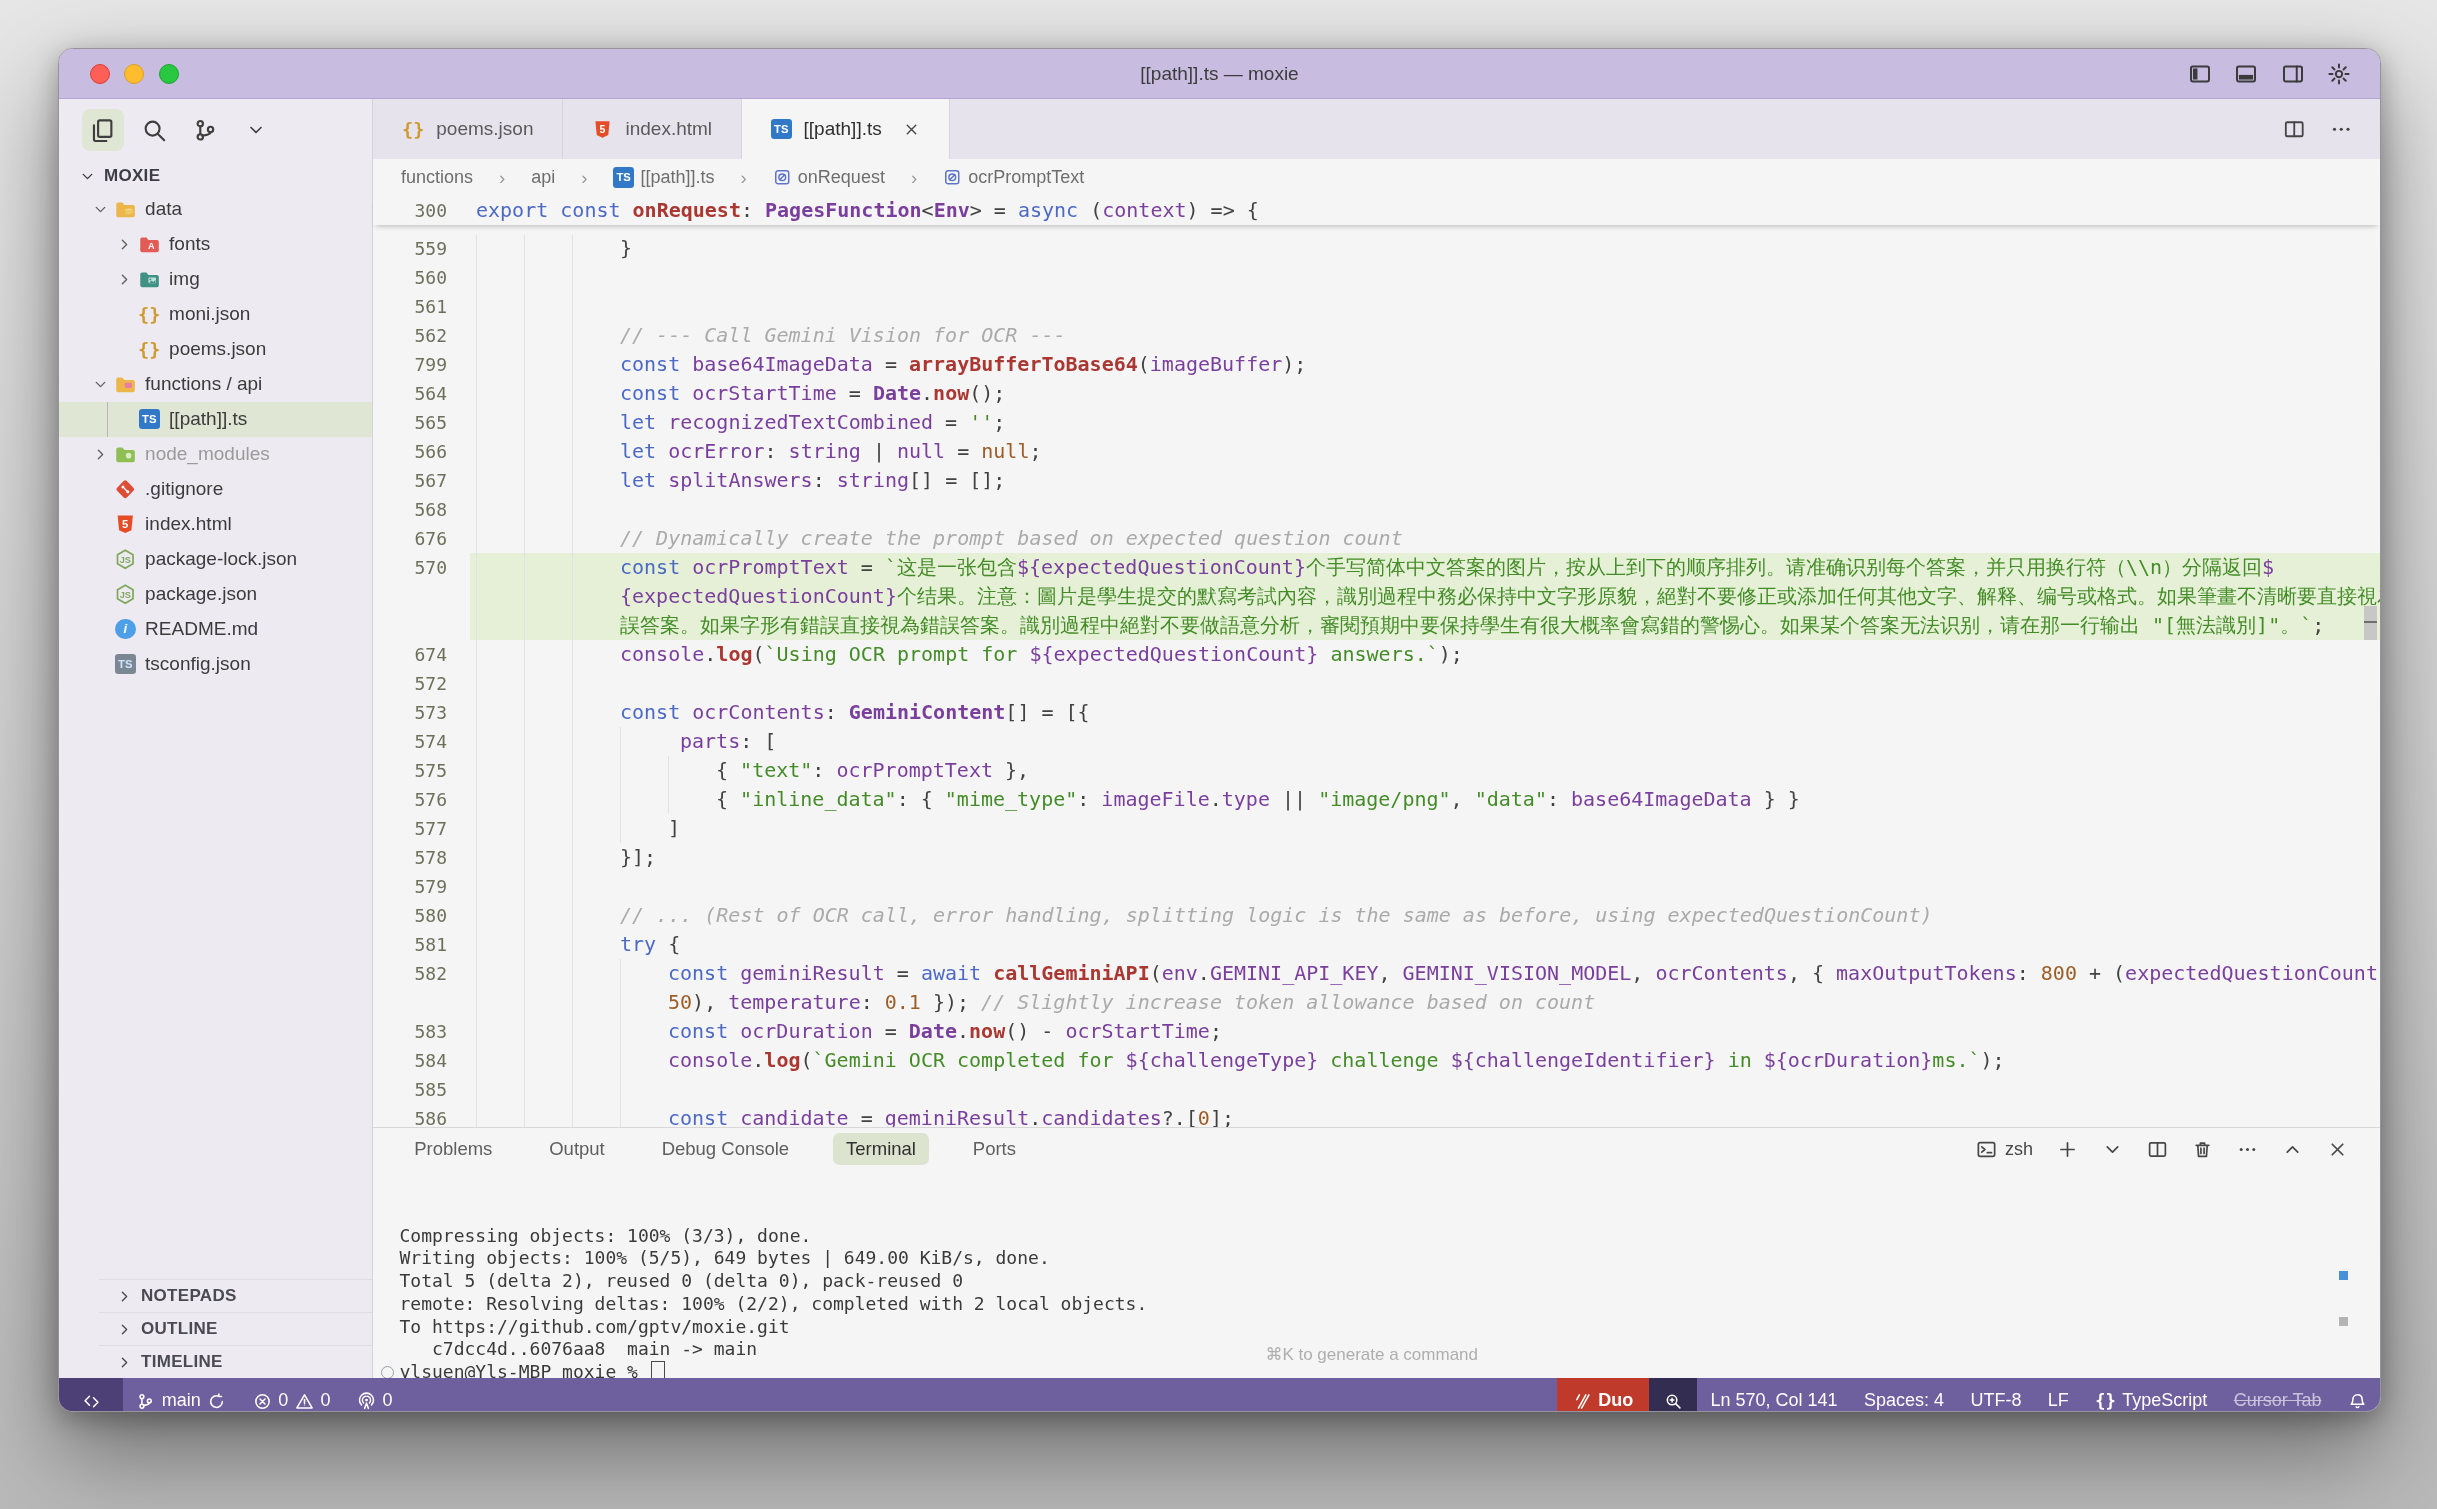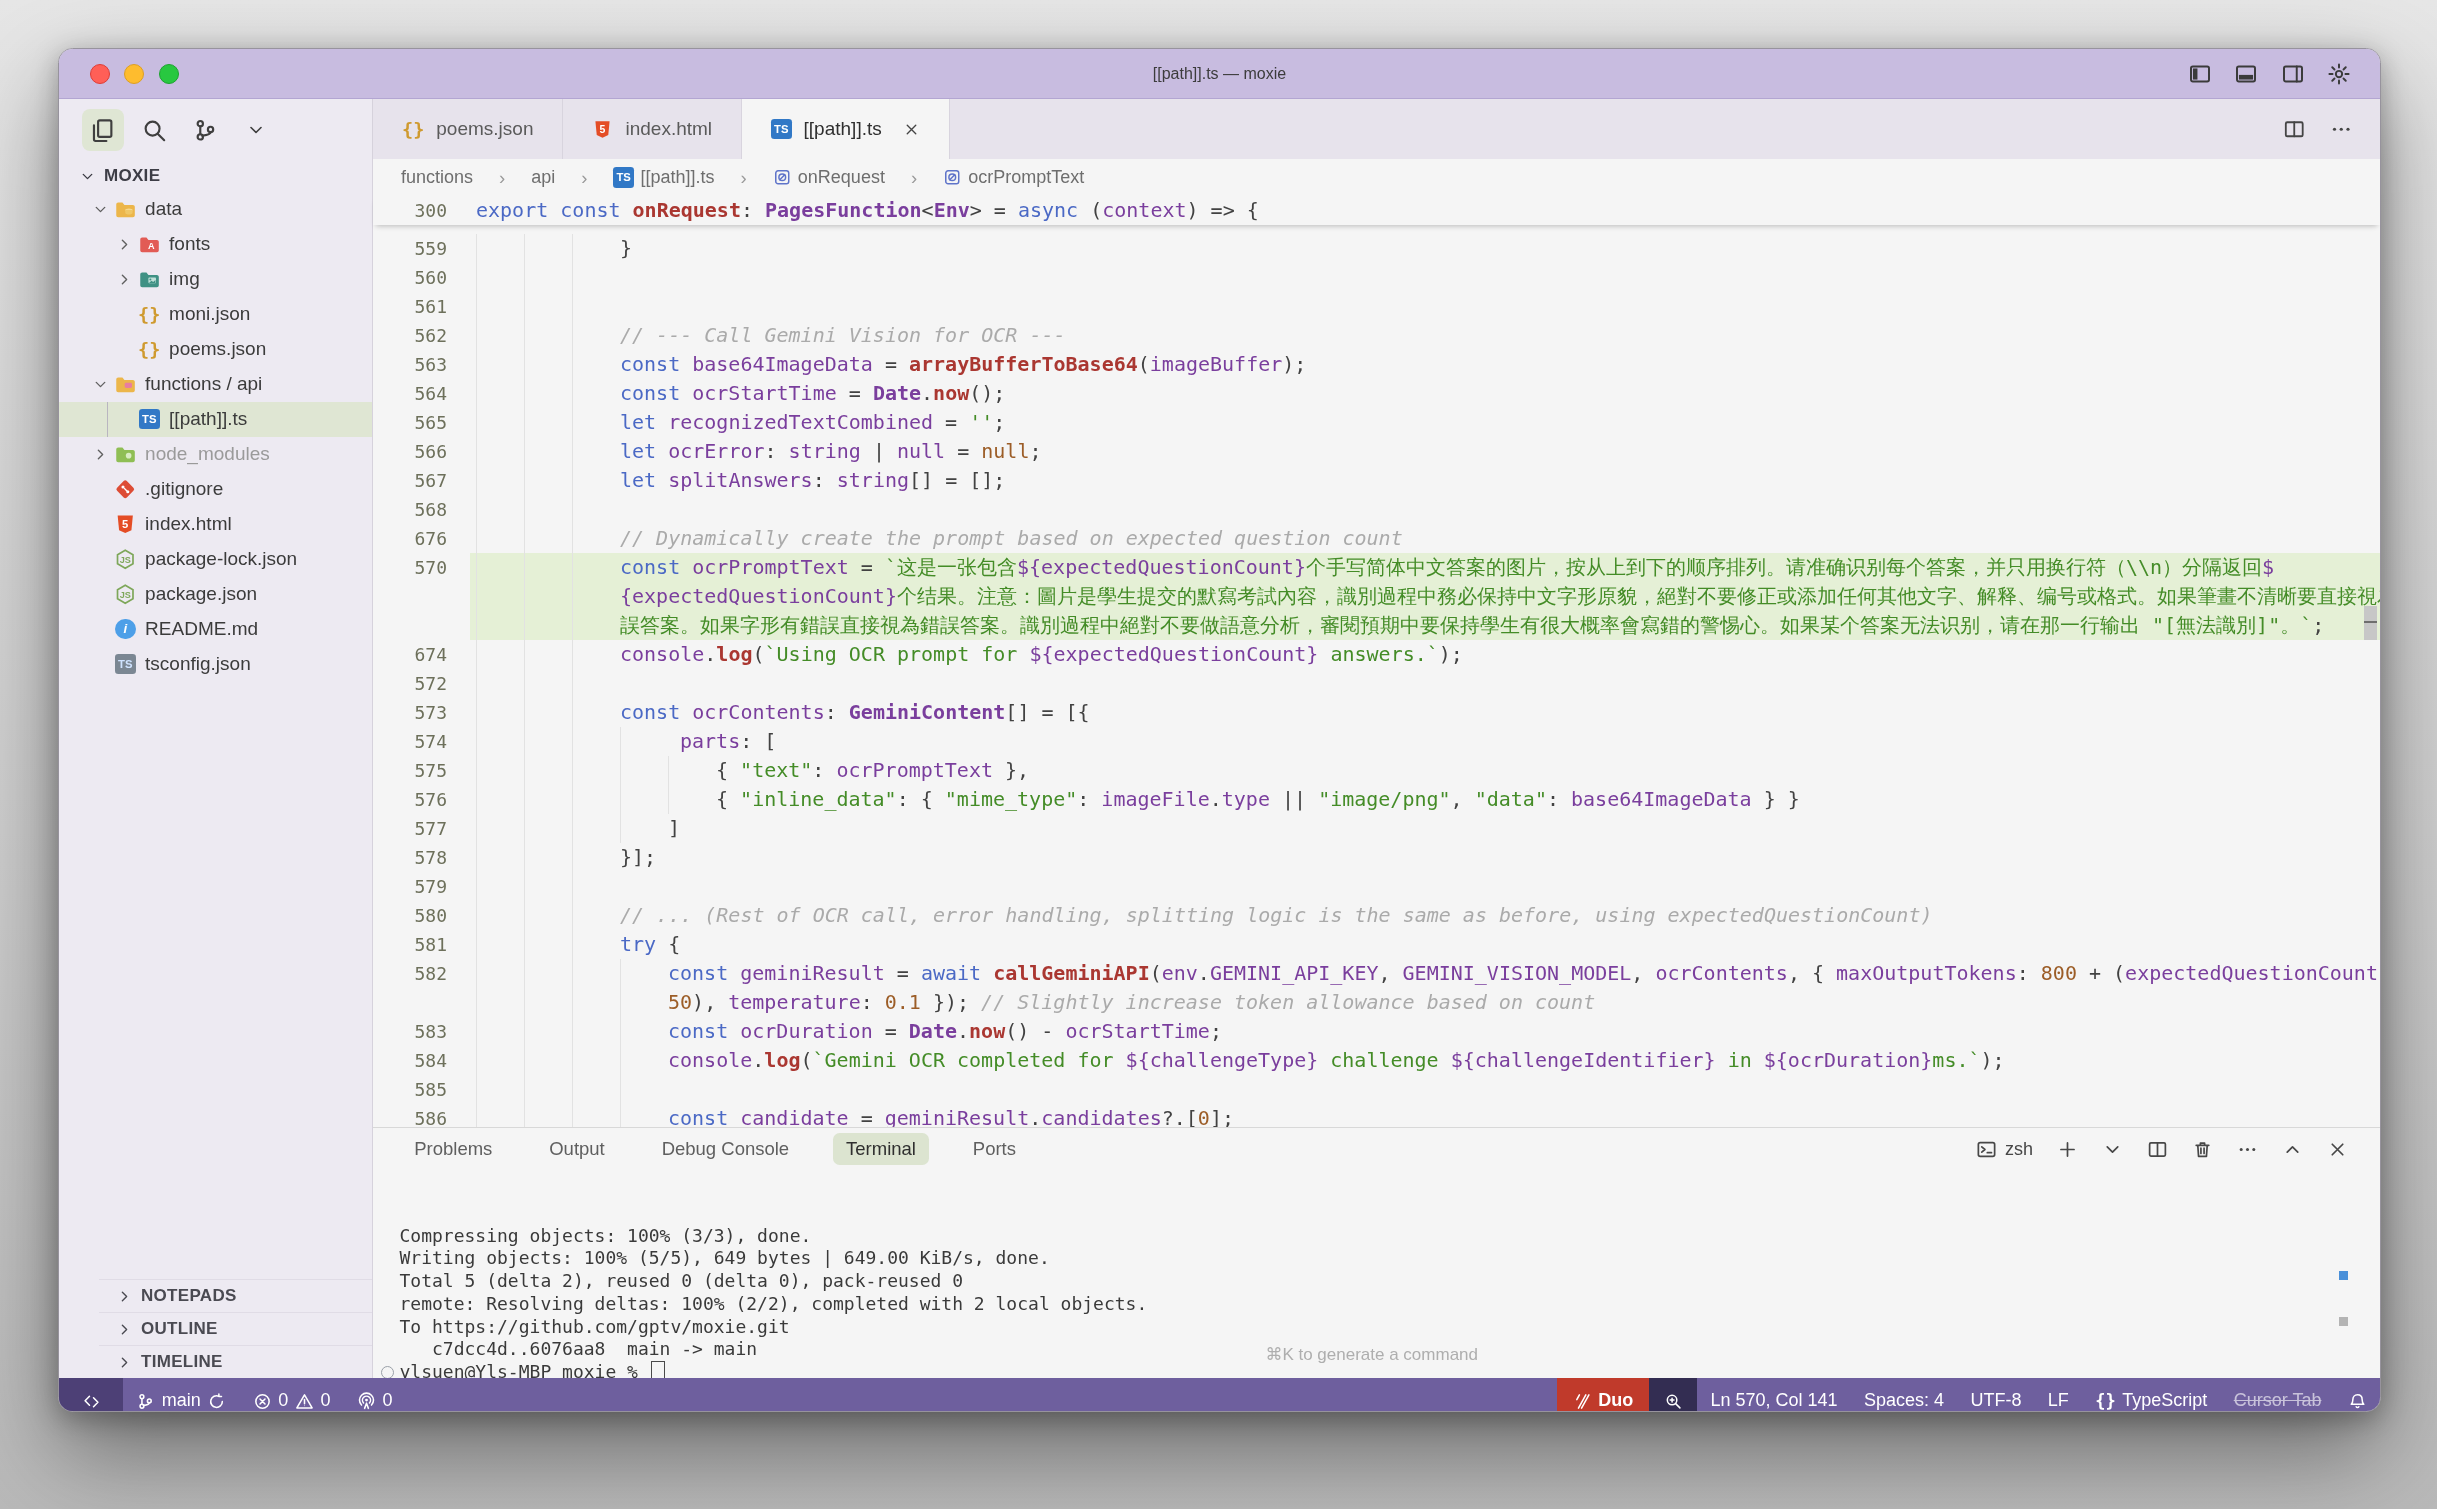--- a/index.html
+++ b/index.html
@@ -10,21 +10,21 @@
     background:#f5f5f5;overflow:hidden;display:flex;flex-direction:column;
     box-shadow:0 40px 93px rgba(0,0,0,.42),0 6.6px 26.5px rgba(0,0,0,.28);border:0.7px solid #97939d;}
   
   .titlebar{height:49px;background:#c8bce0;border-bottom:0.7px solid #b3a6d2;position:relative;
     display:flex;align-items:center;flex:none;}
   .lights{display:flex;gap:14.6px;margin-left:30.5px;}
   .light{width:18px;height:18px;border-radius:50%;}
   .light.r{background:#ff5f57;border:0.7px solid #de3d36;}
   .light.y{background:#febc2e;border:0.7px solid #dd9f22;}
   .light.g{background:#28c840;border:0.7px solid #1da32f;}
-  .wtitle{position:absolute;left:0;right:0;text-align:center;font-size:16px;color:#3c3c3c;font-weight:500;}
+  .wtitle{position:absolute;left:0;right:0;text-align:center;font-size:19px;color:#3c3c3c;font-weight:500;}
   .tb-actions{margin-left:auto;display:flex;gap:22.5px;align-items:center;padding-right:29px;color:#3b3b3b;z-index:2;}
   .tb-actions .icon svg{width:24px;height:24px;}
   
   .main{flex:1;display:flex;min-height:0;}
   .sidebar{width:313px;flex:none;background:#edeaf2;border-right:0.7px solid #d6d2dc;
     display:flex;flex-direction:column;position:relative;}
   .activity{height:62px;display:flex;align-items:center;gap:9.3px;padding-left:22.5px;flex:none;}
   .act-btn{width:42px;height:42px;display:flex;align-items:center;justify-content:center;border-radius:8px;color:#3f3f3f;}
   .act-btn.active{background:#dfe6d4;}
   .act-btn svg{width:26.5px;height:26.5px;}
@@ -546,21 +546,21 @@
               <div class="iguide" style="left: 103px;"></div>
               <div class="iguide" style="left: 151px;"></div>
               <div class="iguide" style="left: 199px;"></div>
               <div class="gut">562</div>
               <div class="ccontent" style="left: 247px;"><span class="tk-c">// --- Call Gemini Vision for OCR ---</span></div>
             </div>
             <div class="crow">
               <div class="iguide" style="left: 103px;"></div>
               <div class="iguide" style="left: 151px;"></div>
               <div class="iguide" style="left: 199px;"></div>
-              <div class="gut">563</div>
+              <div class="gut">799</div>
               <div class="ccontent" style="left: 247px;"><span class="tk-k">const </span><span class="tk-v">base64ImageData</span><span class="tk-p"> = </span><span class="tk-f">arrayBufferToBase64</span><span class="tk-p">(</span><span class="tk-v">imageBuffer</span><span class="tk-p">);</span></div>
             </div>
             <div class="crow">
               <div class="iguide" style="left: 103px;"></div>
               <div class="iguide" style="left: 151px;"></div>
               <div class="iguide" style="left: 199px;"></div>
               <div class="gut">564</div>
               <div class="ccontent" style="left: 247px;"><span class="tk-k">const </span><span class="tk-v">ocrStartTime</span><span class="tk-p"> = </span><span class="tk-t">Date</span><span class="tk-p">.</span><span class="tk-f">now</span><span class="tk-p">();</span></div>
             </div>
             <div class="crow">

